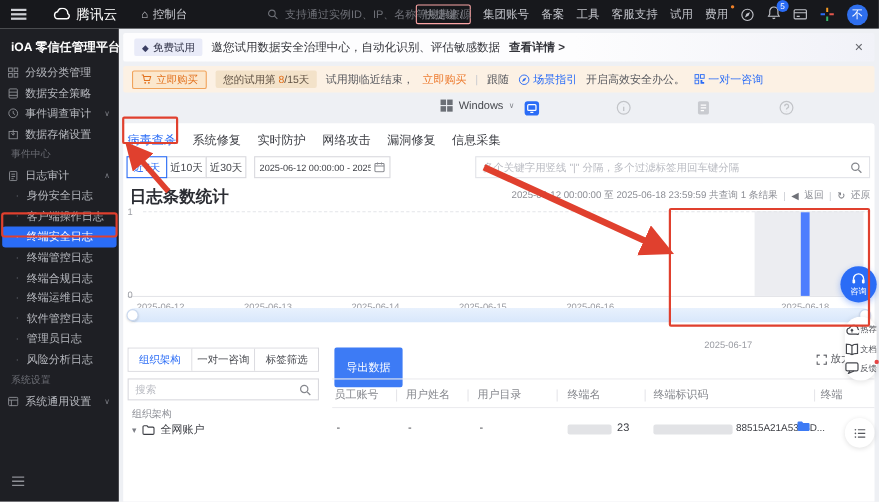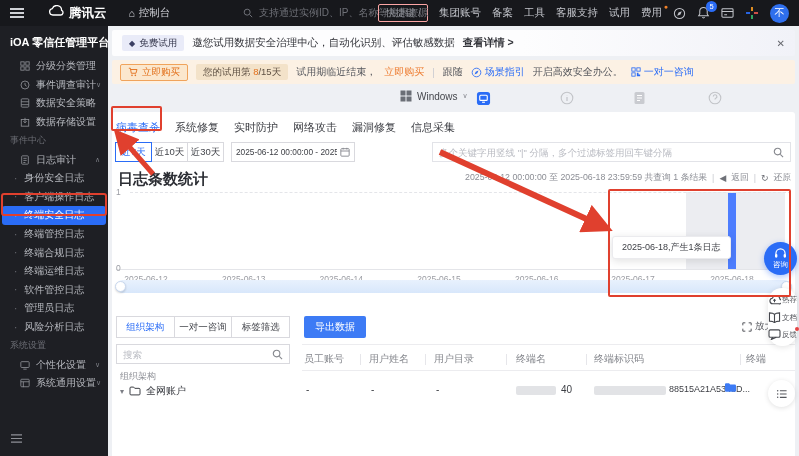--- a/index.html
+++ b/index.html
@@ -6,41 +6,41 @@
   html,body { width:799px; height:456px; overflow:hidden; background:#eef0f4;
     font-family:"Liberation Sans","DejaVu Sans",sans-serif; }
   .abs { position:absolute; }
   .nowrap { white-space:nowrap; }
 
   
   .topbar { position:absolute; left:0; top:0; width:799px; height:26px; background:#17181c;
     display:flex; align-items:center; color:#b9bbc2; font-size:10.5px; z-index:40; }
   .tb-burger { width:14px; margin-left:10px; cursor:pointer; }
   .tb-burger i { display:block; height:1.6px; background:#cfd1d6; margin:2.4px 0; }
-  .tb-logo { display:flex; align-items:flex-start; gap:5px; margin-left:24px; color:#fff;
-    font-size:12.5px; font-weight:bold; }
+  .tb-logo { display:flex; align-items:center; gap:5px; margin-left:24px; color:#fff;
+    font-size:12.5px; font-weight:normal; }
   .tb-console { display:flex; align-items:center; gap:4px; margin-left:22px; color:#cdced4; }
   .tb-search { position:absolute; left:243px; top:0; height:26px; display:flex;
     align-items:center; gap:6px; color:#6f7178; font-size:10px; }
   .tb-right { margin-left:auto; display:flex; align-items:center; gap:11px; padding-right:10px; }
   .tb-key { border:1px solid #fca5a5; border-radius:2px; padding:1px 6px; font-size:10px; color:#9a9ca3; }
   .tb-item { color:#c3c5cb; cursor:pointer; }
   .tb-fee { position:relative; }
   .tb-fee .fdot { position:absolute; right:-6px; top:-3px; color:#f08129; font-size:7px; }
   .tb-bell { position:relative; }
   .badge { position:absolute; top:-5px; right:-7px; min-width:11px; height:11px; border-radius:6px;
     background:#2a6cf6; color:#fff; font-size:7.5px; line-height:11px; text-align:center; padding:0 2px; }
   .avatar { width:19px; height:19px; border-radius:50%; background:#2f6fed; color:#fff;
     font-size:10px; display:flex; align-items:center; justify-content:center; }
 
   
   .sidebar { position:absolute; left:0; top:26px; width:108px; height:430px; background:#1e1f24;
     color:#b7b9bf; z-index:30; }
   .sb-title { color:#fff; font-weight:bold; font-size:11px; padding:9px 10px 7px; white-space:nowrap; }
-  .si { height:18.6px; display:flex; align-items:center; padding:0 8px 0 20px; font-size:10px;
+  .si { height:18.6px; display:flex; align-items:center; padding:0 8px 0 7px; font-size:10px;
     cursor:pointer; white-space:nowrap; position:relative; }
   .si svg { margin-right:6px; flex:none; color:#8e9096; }
   .si .chev { margin-left:auto; font-size:7px; color:#7c7e85; }
   .si-sec { height:19px; display:flex; align-items:center; padding:0 10px; font-size:9px; color:#6b6d74; }
   .si-sub { padding-left:14px; }
   .si-sub .b { color:#6b6d74; margin-right:7px; font-size:10px; }
   .si-active { background:#2a6cf6; color:#fff; border-radius:3px; margin:0 2px; padding-left:12px; }
   .si-active .b { color:#cfe0ff; }
   .sb-collapse { position:absolute; left:10px; bottom:8px; color:#8e9096; }
 
@@ -110,21 +110,21 @@
   .brush { position:absolute; left:4px; right:4px; top:168px; height:13px; border-radius:7px;
     background:linear-gradient(180deg,#e8f1fd,#d8e7fb); }
   .handle { position:absolute; top:1px; width:11px; height:11px; border-radius:50%; background:#fff;
     border:1px solid #c9d8ef; box-shadow:0 1px 2px rgba(0,0,0,.15); cursor:ew-resize; }
 
   .btabs { position:absolute; left:4px; top:204px; display:flex; border:1px solid #d9d9de; height:22px; width:174px; }
   .btab { flex:1; display:flex; align-items:center; justify-content:center; font-size:9.5px;
     color:#45474d; border-right:1px solid #d9d9de; cursor:pointer; background:#fff; white-space:nowrap; }
   .btab:last-child { border-right:none; }
   .btab.on { color:#2a6cf6; }
-  .exportbtn { position:absolute; left:192px; top:204px; width:62px; height:22px; background:#3d7bf5;
+  .exportbtn { position:absolute; left:192px; top:204px; width:62px; height:36px; background:#3d7bf5;
     color:#fff; font-size:10px; border-radius:2px; display:flex; align-items:center; justify-content:center;
     cursor:pointer; }
   .zoomctl { position:absolute; left:630px; top:208px; font-size:9.5px; color:#55575d; display:flex;
     align-items:center; gap:3px; cursor:pointer; }
   .lsearch { position:absolute; left:4px; top:232px; width:174px; height:20px; border:1px solid #d9d9de;
     background:#fff; display:flex; align-items:center; padding:0 6px; }
   .lsearch input { flex:1; border:none; outline:none; font-size:9.5px; background:transparent; }
   .treelab { position:absolute; left:8px; top:258px; font-size:9px; color:#8c8e95; }
   .treenode { position:absolute; left:8px; top:272px; display:flex; align-items:center; gap:5px;
     font-size:10px; color:#3c3e44; cursor:pointer; }
@@ -225,35 +225,35 @@
     <svg width="10" height="10" viewBox="0 0 12 12">
         <rect x="1" y="1" width="4" height="4" fill="none" stroke="currentColor"></rect>
         <rect x="7" y="1" width="4" height="4" fill="none" stroke="currentColor"></rect>
         <rect x="1" y="7" width="4" height="4" fill="none" stroke="currentColor"></rect>
         <rect x="7" y="7" width="4" height="4" fill="none" stroke="currentColor"></rect>
       </svg>
     <span>分级分类管理</span>
   </div>
   <div class="si">
     <svg width="10" height="10" viewBox="0 0 12 12">
+        <rect x="1.5" y="1" width="9" height="10" rx="1" fill="none" stroke="currentColor"></rect>
+        <path d="M1.5 4.5h9M1.5 8h9" stroke="currentColor"></path>
+      </svg>
+    <span>数据安全策略</span>
+  </div>
+  <div class="si">
+    <svg width="10" height="10" viewBox="0 0 12 12">
         <circle cx="6" cy="6" r="4.8" fill="none" stroke="currentColor"></circle>
         <path d="M6 3.5V6l2 1.5" fill="none" stroke="currentColor"></path>
       </svg>
     <span>事件调查审计</span>
     <span class="chev">∨</span>
   </div>
   <div class="si">
     <svg width="10" height="10" viewBox="0 0 12 12">
-        <rect x="1.5" y="1" width="9" height="10" rx="1" fill="none" stroke="currentColor"></rect>
-        <path d="M1.5 4.5h9M1.5 8h9" stroke="currentColor"></path>
-      </svg>
-    <span>数据安全策略</span>
-  </div>
-  <div class="si">
-    <svg width="10" height="10" viewBox="0 0 12 12">
         <rect x="1.5" y="3" width="9" height="8" fill="none" stroke="currentColor"></rect>
         <path d="M6 1v6M4 5l2 2 2-2" fill="none" stroke="currentColor"></path>
       </svg>
     <span>数据存储设置</span>
   </div>
 
   <div class="si-sec">事件中心</div>
 
   <div class="si">
     <svg width="10" height="10" viewBox="0 0 12 12">
@@ -296,28 +296,20 @@
       <span class="b">·</span>
       <span>管理员日志</span>
     </div>
   <div class="si si-sub">
       <span class="b">·</span>
       <span>风险分析日志</span>
     </div>
 
   <div class="si-sec">系统设置</div>
 
-  <div class="si">
-    <svg width="10" height="10" viewBox="0 0 12 12">
-        <rect x="1" y="2" width="10" height="7" rx="1" fill="none" stroke="currentColor"></rect>
-        <path d="M4 11h4" stroke="currentColor"></path>
-      </svg>
-    <span>个性化设置</span>
-    <span class="chev">∨</span>
-  </div>
   <div class="si">
     <svg width="10" height="10" viewBox="0 0 12 12">
         <rect x="1" y="1.5" width="10" height="9" rx="1" fill="none" stroke="currentColor"></rect>
         <path d="M1 4.5h10M4 4.5V11" stroke="currentColor"></path>
       </svg>
     <span>系统通用设置</span>
     <span class="chev">∨</span>
   </div>
 
   <div class="sb-collapse">
@@ -442,27 +434,26 @@
       <span class="sep">|</span>
       <span class="ic">↻</span>
       <span>还原</span>
     </div>
 
     <div class="plot">
       <div class="band"></div>
       <div class="gridline"></div>
       <div class="ylab" style="top:-5px">1</div>
       <div class="ylab" style="bottom:-4px">0</div>
-      <div class="tooltip">2025-06-18,产生1条日志</div>
     <div class="xlab" style="left: -5px;">2025-06-12</div>
         <div class="xlab" style="left: 92.6667px;">2025-06-13</div>
         <div class="xlab" style="left: 190.333px;">2025-06-14</div>
         <div class="xlab" style="left: 288px;">2025-06-15</div>
         <div class="xlab" style="left: 385.667px;">2025-06-16</div>
-        <div class="xlab" style="left: 482px;">2025-06-17</div>
+        <div class="xlab" style="left: 511px; margin-top: 34px;">2025-06-17</div>
         <div class="xlab" style="left: 581px;">2025-06-18</div>
         <div class="bar" style="left: 612px; height: 76px; background: rgb(77, 125, 254);"></div>
       </div>
 
     <div class="brush">
       <div class="handle" style="left:-1px"></div>
       <div class="handle" style="right:-1px"></div>
     </div>
 
     <div class="btabs">
@@ -504,21 +495,21 @@
     <div class="tdiv" style="left:313px"></div>
     <div class="tdiv" style="left:394px"></div>
     <div class="tdiv" style="left:474px"></div>
     <div class="tdiv" style="left:628px"></div>
     <div class="thline" style="top:258px"></div>
 
     <div class="td" style="left:194px">-</div>
     <div class="td" style="left:259px">-</div>
     <div class="td" style="left:324px">-</div>
     <div class="blur" style="left:404px;width:40px"></div>
-    <div class="td" style="left:449px">40</div>
+    <div class="td" style="left:449px">23</div>
     <div class="blur" style="left:482px;width:72px"></div>
     <div class="td" style="left:557px;font-size:9px">88515A21A5348D...</div>
     <svg class="abs" style="left:612px;top:270px" width="13" height="11" viewBox="0 0 14 12">
         <path d="M1 2.5A1.2 1.2 0 0 1 2.2 1.3h3.2l1.3 1.5h5.1A1.2 1.2 0 0 1 13 4v5.5a1.2 1.2 0 0 1-1.2 1.2H2.2A1.2 1.2 0 0 1 1 9.5z" fill="#3d7bf5"></path>
       </svg>
 
     <div class="anno" style="left:-1px;top:-6px;width:51px;height:25px;border-radius:2px"></div>
     <div class="anno" style="left:496px;top:77px;width:183px;height:108px;border-radius:2px"></div>
   </div>
 </div>

